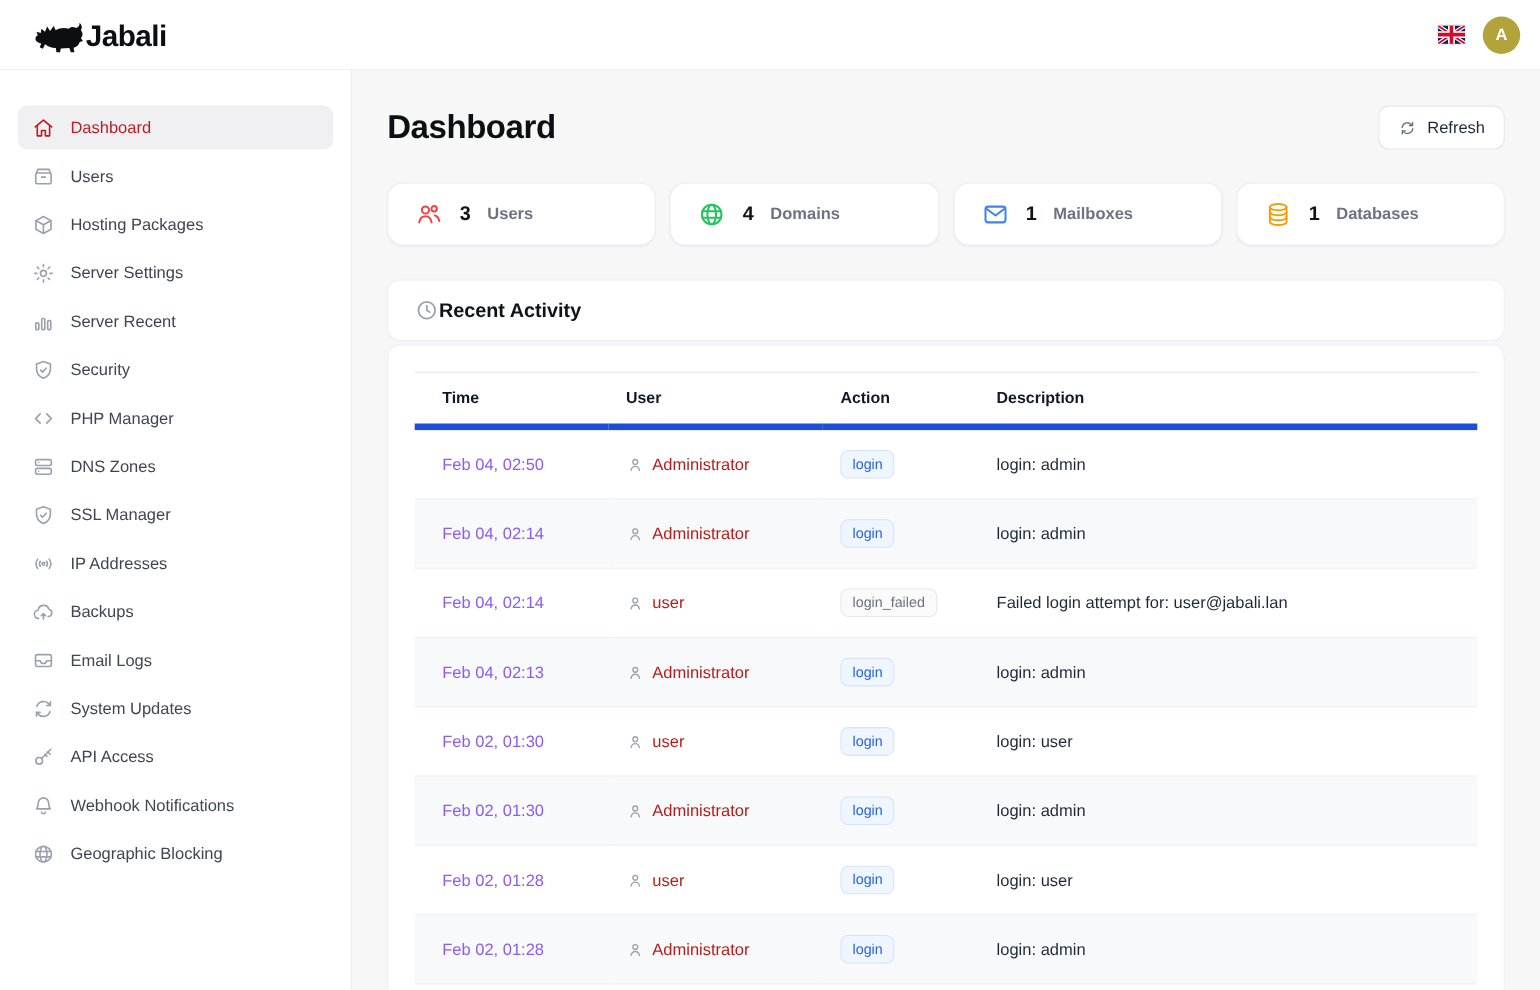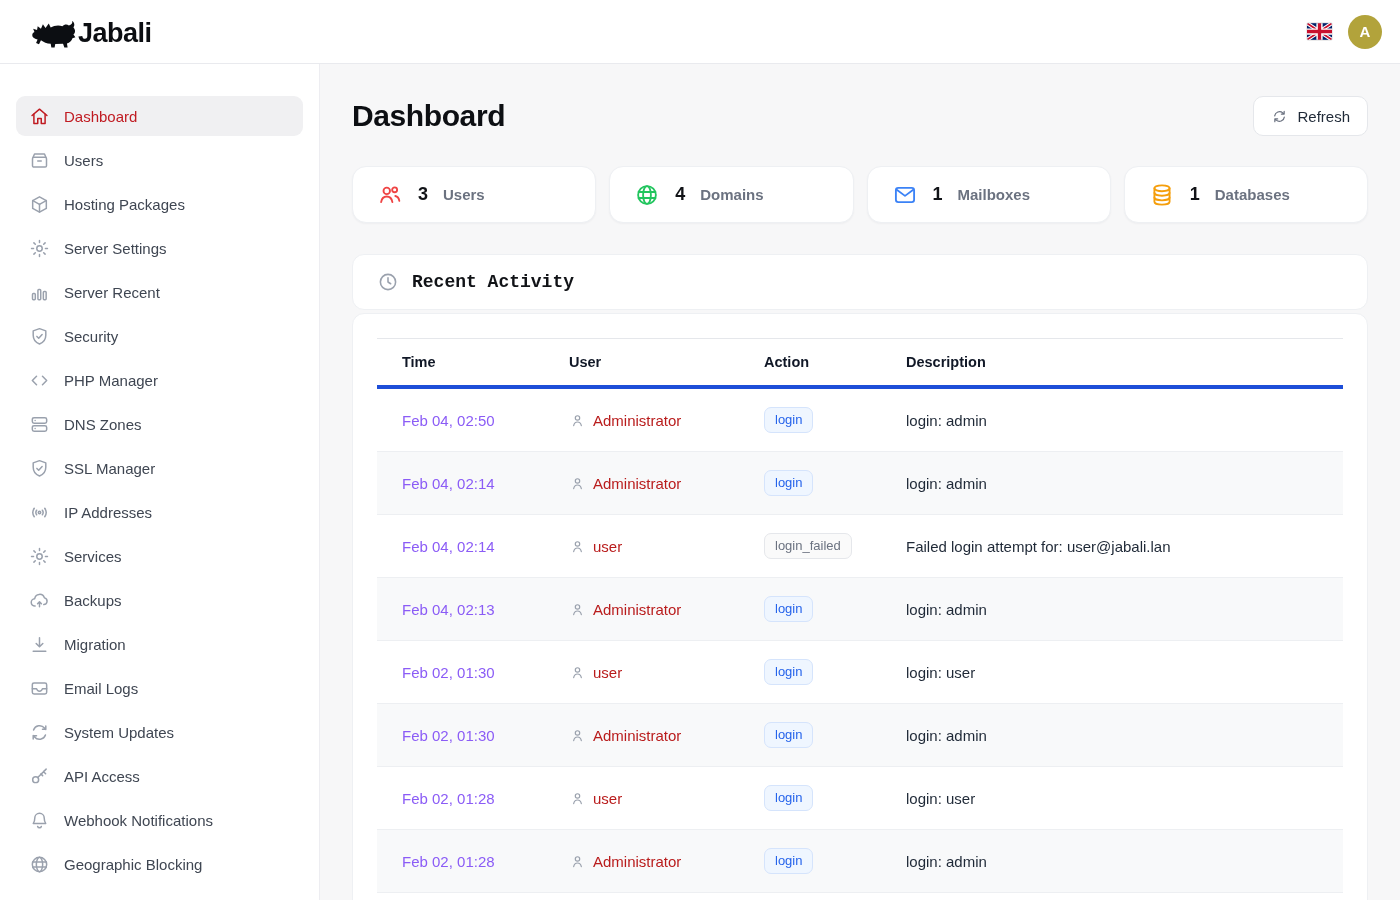--- a/index.html
+++ b/index.html
@@ -43,31 +43,31 @@
   .stat-card { background:#fff; border:1px solid #eef0f3; box-shadow:0 1px 2px rgba(16,24,40,.04);
                border-radius:14px; height:57px; display:flex; align-items:center; gap:15px;
                padding:0 20px 0 24px; cursor:pointer; }
   .stat-card .stat-ic { width:26px; height:26px; display:flex; flex:none; }
   .stat-card .stat-ic svg { width:26px; height:26px; }
   .stat-value { font-size:18px; font-weight:700; color:#111317; }
   .stat-label { font-size:15px; font-weight:600; color:#6b7280; }
 
   
   .activity-head { margin-top:31px; background:#fff; border:1px solid #eef0f3; border-radius:12px;
-                   height:56px; display:flex; align-items:center; gap:13px; padding:0 24px;font-family:Liberation Mono, monospace; }
+                   height:56px; display:flex; align-items:center; padding:0 24px; }
   .activity-head .clock { width:22px; height:22px; color:#9aa1ad; display:flex; }
   .activity-head .clock svg { width:22px; height:22px; }
   .activity-title { font-size:18px; font-weight:700; color:#111317; }
 
   .activity-body { margin-top:3px; background:#fff; border:1px solid #eef0f3; border-radius:12px 12px 0 0;
                    padding:24px 24px 0 24px; height:600px; overflow:hidden; }
   table { width:100%; border-collapse:collapse; table-layout:fixed; }
   col.c-time { width:176px; } col.c-user { width:195px; } col.c-action { width:142px; }
   thead th { text-align:left; font-size:14.5px; font-weight:700; color:#111827;
-             padding:15px 16px; border-top:1px solid #e5e7eb; border-bottom:4px solid #1d4ed8; }
+             padding:15px 16px; border-top:1px solid #e5e7eb; border-bottom:6px solid #1d4ed8; }
   thead th:first-child, tbody td:first-child { padding-left:25px; }
   tbody td { font-size:15px; padding:18px 16px; border-bottom:1px solid #edeff2; }
   tbody tr:nth-child(even) { background:#f8f9fa; }
   td.t-time { color:#8b5cf6; }
   td.t-user { color:#b91c1c; }
   .user-cell { display:flex; align-items:center; gap:7px; }
   .user-cell .u-ic { width:17px; height:17px; color:#9aa1ad; display:flex; flex:none; }
   .user-cell .u-ic svg { width:17px; height:17px; }
   td.t-desc { color:#1f2937; }
   .badge { display:inline-block; font-size:13px; line-height:1; padding:5px 10px 6px; border-radius:7px; }
@@ -191,42 +191,25 @@
           <svg viewBox="0 0 24 24" fill="none" stroke="currentColor" stroke-width="1.7" stroke-linecap="round" stroke-linejoin="round">
             <circle cx="12" cy="12" r="1.4"></circle>
             <path d="M8.7 9.4a4.6 4.6 0 000 5.2M15.3 9.4a4.6 4.6 0 010 5.2M6 7.2a8.3 8.3 0 000 9.6M18 7.2a8.3 8.3 0 010 9.6"></path>
           </svg>
         </span>
     <span class="nav-label">IP Addresses</span>
   </div>
       <div class="nav-item">
     <span class="nav-ic">
           <svg viewBox="0 0 24 24" fill="none" stroke="currentColor" stroke-width="1.7" stroke-linecap="round" stroke-linejoin="round">
-            <circle cx="12" cy="12" r="3.1"></circle>
-            <path d="M12 2.9v2.3M12 18.8v2.3M2.9 12h2.3M18.8 12h2.3M5.6 5.6l1.6 1.6M16.8 16.8l1.6 1.6M18.4 5.6l-1.6 1.6M7.2 16.8l-1.6 1.6"></path>
-          </svg>
-        </span>
-    <span class="nav-label">Services</span>
-  </div>
-      <div class="nav-item">
-    <span class="nav-ic">
-          <svg viewBox="0 0 24 24" fill="none" stroke="currentColor" stroke-width="1.7" stroke-linecap="round" stroke-linejoin="round">
             <path d="M7 18.4a4.2 4.2 0 01-.5-8.4A5.7 5.7 0 0117.6 9a3.9 3.9 0 01-.7 7.7"></path>
             <path d="M12 19.2v-5.6M9.8 15.7L12 13.5l2.2 2.2"></path>
           </svg>
         </span>
     <span class="nav-label">Backups</span>
-  </div>
-      <div class="nav-item">
-    <span class="nav-ic">
-          <svg viewBox="0 0 24 24" fill="none" stroke="currentColor" stroke-width="1.7" stroke-linecap="round" stroke-linejoin="round">
-            <path d="M12 4.2v10.2M8.2 10.8l3.8 3.8 3.8-3.8M4.8 19.6h14.4"></path>
-          </svg>
-        </span>
-    <span class="nav-label">Migration</span>
   </div>
       <div class="nav-item">
     <span class="nav-ic">
           <svg viewBox="0 0 24 24" fill="none" stroke="currentColor" stroke-width="1.7" stroke-linecap="round" stroke-linejoin="round">
             <rect x="3.8" y="5.8" width="16.4" height="12.4" rx="2"></rect>
             <path d="M3.8 12.2h4.8c.5 1.9 1.9 2.9 3.4 2.9s2.9-1 3.4-2.9h4.8"></path>
           </svg>
         </span>
     <span class="nav-label">Email Logs</span>
   </div>

